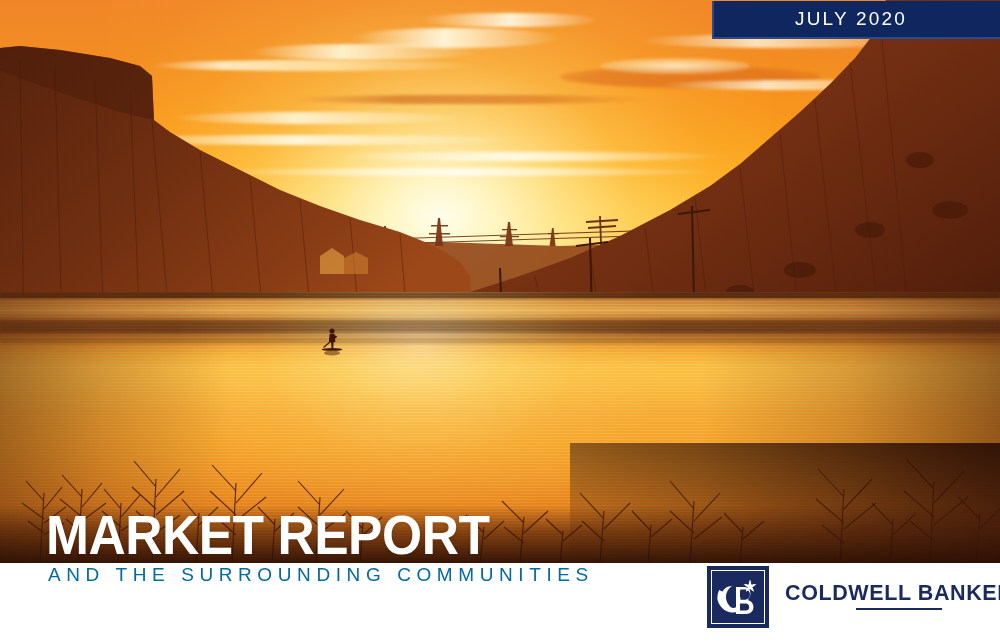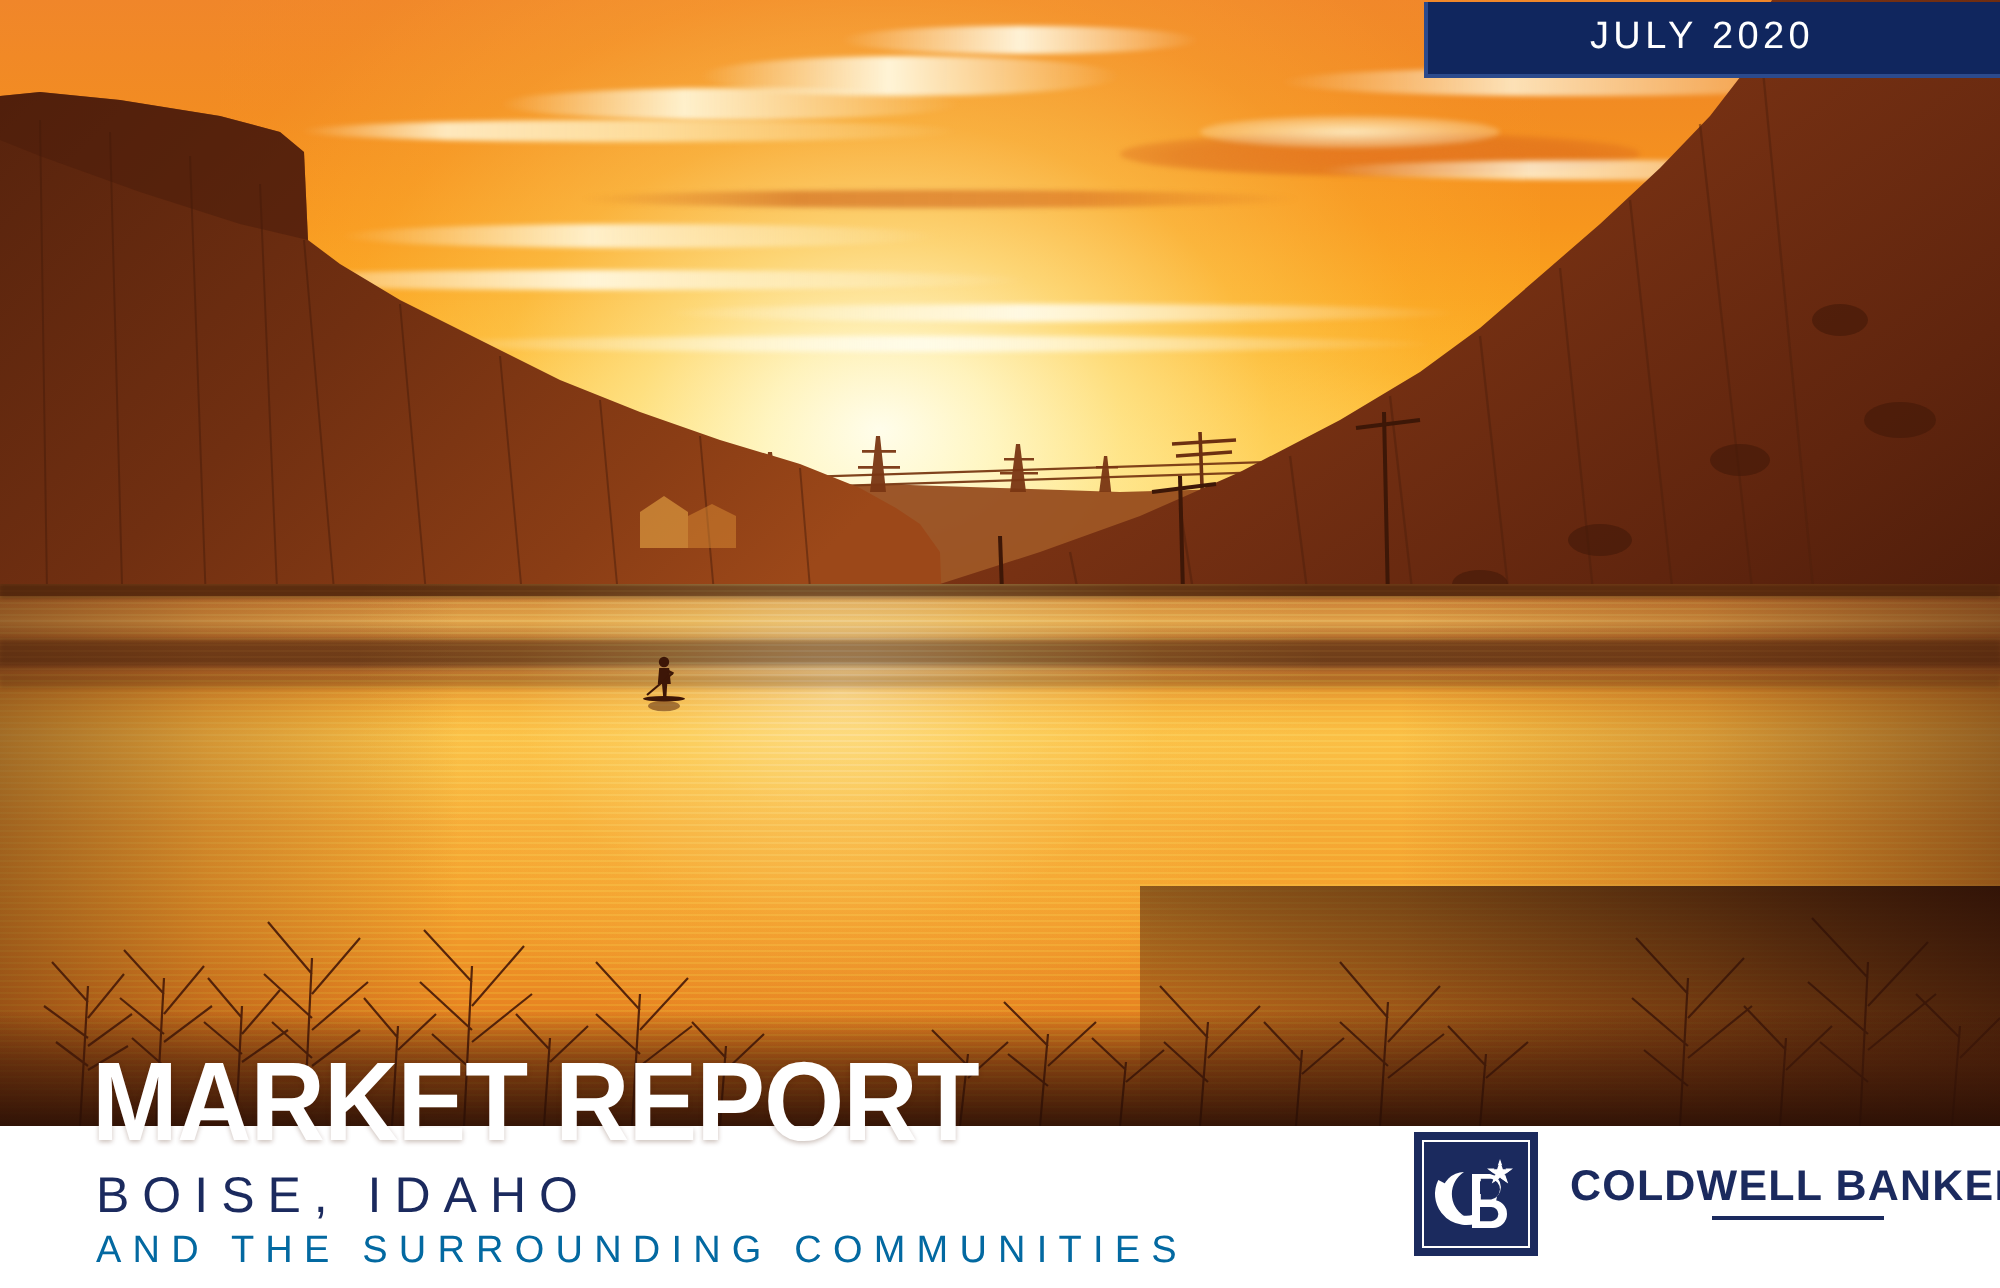--- a/index.html
+++ b/index.html
@@ -231,21 +231,20 @@
     width:1000px; height:81px;
     background:#ffffff;
     z-index:15;
   }
 
   
   .title-block{
     position:absolute;
     left:46px; top:508px;
     z-index:25;
-    margin-top:16px;
   }
   .main-title{
     color:#ffffff;
     font-size:56px;
     line-height:54px;
     font-weight:700;
     letter-spacing:-0.5px;
     transform:scaleX(0.92);
     transform-origin:left center;
     white-space:nowrap;
@@ -505,21 +504,20 @@
   </div>
 
   <div class="bottom-band"></div>
 
   <div class="date-banner">
     <span class="date-text">JULY 2020</span>
   </div>
 
   <div class="title-block">
     <div class="main-title">MARKET REPORT</div>
-    <div class="sub-line-1">BOISE, IDAHO</div>
     <div class="sub-line-2">AND THE SURROUNDING COMMUNITIES</div>
   </div>
 
   <div class="logo">
     <div class="logo-mark">
       <div class="logo-mark-inner">
         <svg width="52" height="52" viewBox="0 0 52 52">
 
           <path d="M22,9.5 A13.5,13.5 0 1,0 22,42.5 A13.5,13.5 0 1,1 22,9.5 Z
                    M20,15 A9,9 0 1,0 20,37 A13,13 0 0,1 20,15 Z" fill="#ffffff"></path>

